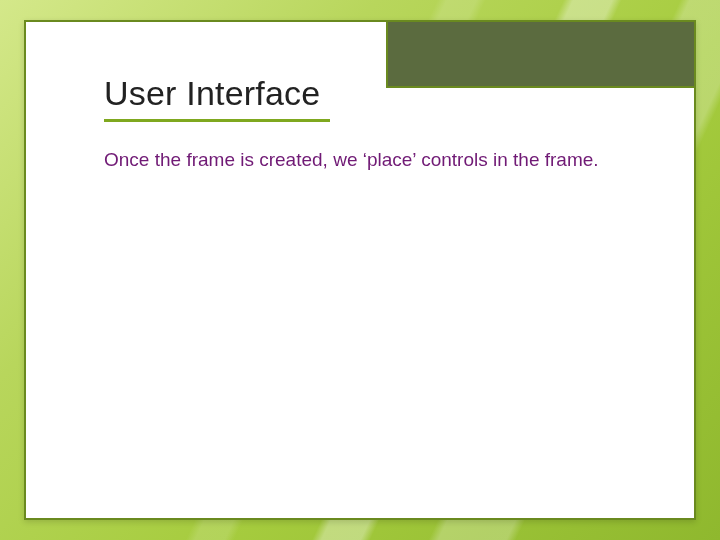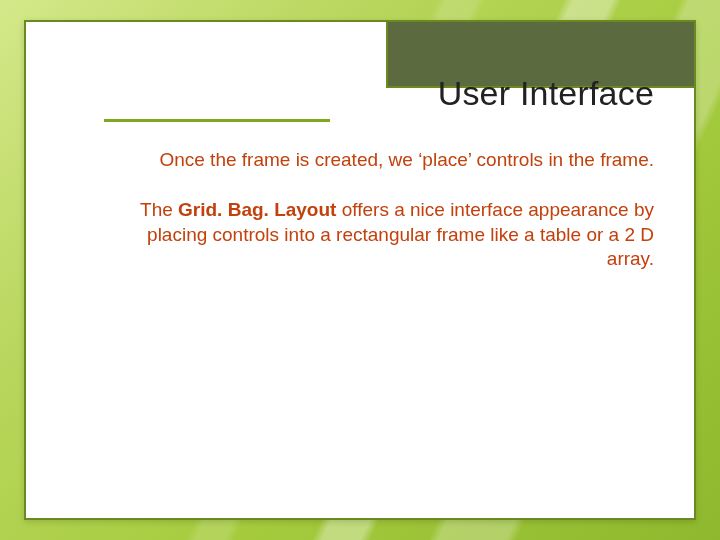--- a/index.html
+++ b/index.html
@@ -28,55 +28,52 @@
   }
   .corner-box {
     position: absolute;
     right: -2px; top: -2px;
     width: 310px; height: 68px;
     background: #5b6b3f;
     border: 2px solid #6a8a1f;
   }
   .content {
     position: absolute;
-    left: 78px; top: 52px; right: 40px; text-align: right;
+    left: 78px; top: 52px; right: 40px;
   }
   h1 {
     font-size: 34px;
     font-weight: 400;
     color: #222;
     letter-spacing: 0.2px;
   }
   .underline {
     margin-top: 6px;
     width: 226px;
     height: 3px;
     background: #7fa81f;
   }
   .body-text {
     margin-top: 26px;
     font-size: 19px;
     line-height: 1.28;
-    color: #c2410c;
+    color: #701a75;
   }
   .body-text p { margin-bottom: 26px; }
   .body-text .bold { font-weight: 700; }
 </style>
 </head>
 <body>
 
 <div class="streaks"></div>
 
 <div class="card">
   <div class="corner-box"></div>
 
   <div class="content">
     <h1>User Interface</h1>
     <div class="underline"></div>
 
     <div class="body-text">
       <p>Once the frame is created, we ‘place’ controls in the frame.</p>
-      <p>
-        <span>The </span><span class="bold">Grid. Bag. Layout</span><span> offers a nice interface appearance by placing controls into a rectangular frame like a table or a 2 D array.</span>
-      </p>
     </div>
   </div>
 </div>
 
 </body></html>

